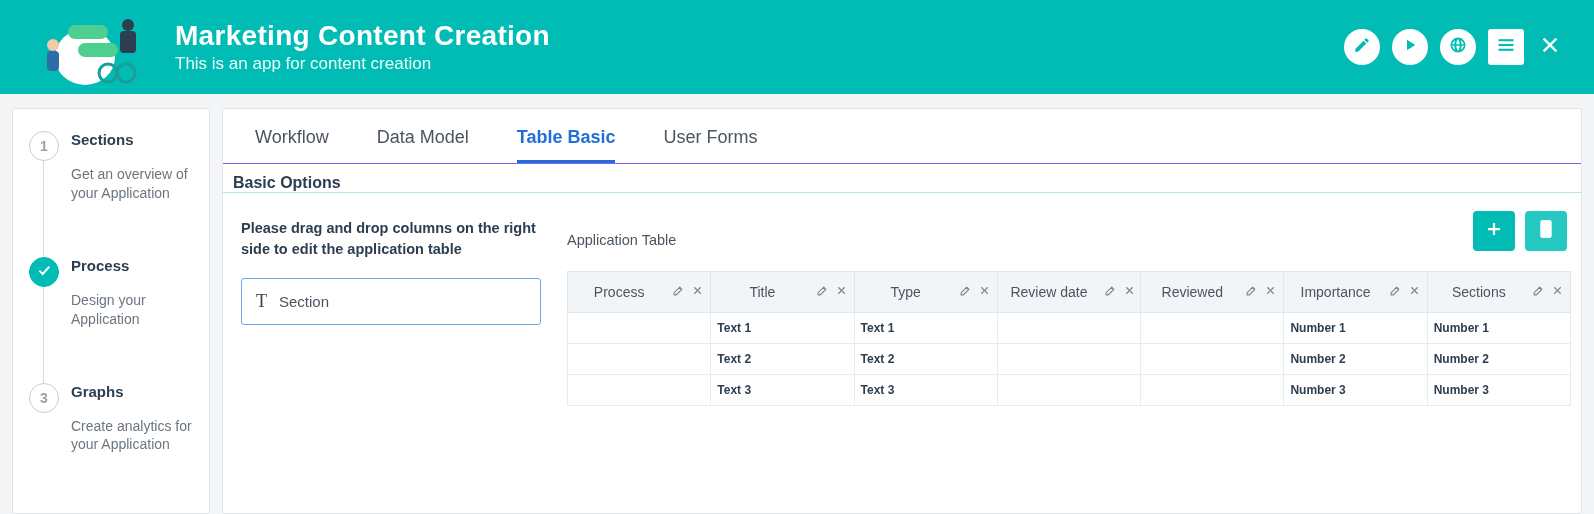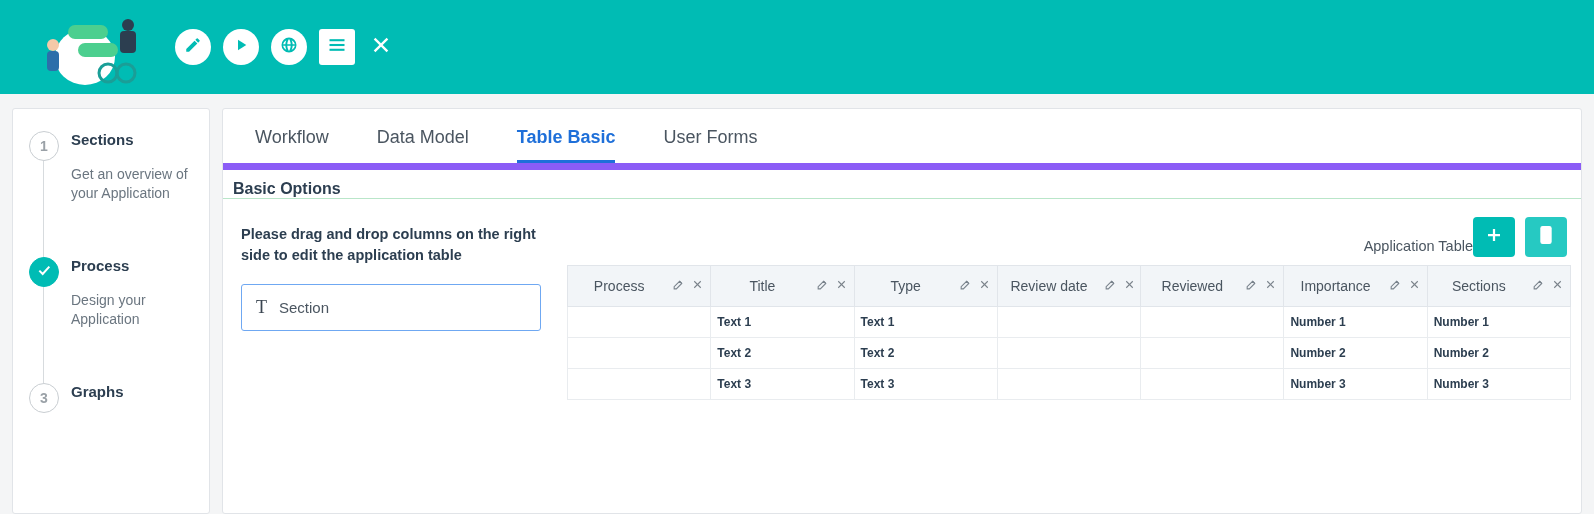--- a/index.html
+++ b/index.html
@@ -136,21 +136,21 @@
     border: 1px solid #e1e4e8;
     border-radius: 3px;
     padding: 0;
     overflow: hidden;
   }
 
   
   .tabs {
     display: flex;
     padding-left: 32px;
-    border-bottom: 7px solid #8b5cf6;
+    border-bottom: 1px solid #8b5cf6;
   }
   .tab {
     padding: 18px 0 12px 0;
     margin-right: 48px;
     font-size: 18px;
     color: #4a5560;
     cursor: pointer;
     border-bottom: 3px solid transparent;
   }
   .tab.active {
@@ -198,22 +198,22 @@
     font-family: Georgia, serif;
     font-size: 18px;
     color: #3a4550;
   }
 
   
   .table-area { flex: 1; }
   .table-header-row {
     display: flex;
     align-items: center;
-    justify-content: flex-end;
-    margin-bottom: 8px;
+    justify-content: space-between;
+    margin-bottom: 20px;
   }
   .table-title {
     font-size: 14.5px;
     color: #4a5560;
     padding-top: 18px;
   }
   .table-actions {
     display: flex;
     gap: 10px;
     margin-right: 4px;
@@ -279,20 +279,24 @@
       <rect x="48" y="18" width="40" height="14" rx="7" fill="#4ccf8f"></rect>
       <rect x="58" y="36" width="40" height="14" rx="7" fill="#4ccf8f"></rect>
       <circle cx="33" cy="38" r="6" fill="#f4c9a8"></circle>
       <rect x="27" y="44" width="12" height="20" rx="4" fill="#2c6eaa"></rect>
       <circle cx="108" cy="18" r="6" fill="#2c3e50"></circle>
       <rect x="100" y="24" width="16" height="22" rx="4" fill="#2c3e50"></rect>
       <circle cx="88" cy="66" r="9" fill="none" stroke="#1a9e97" stroke-width="3"></circle>
       <circle cx="106" cy="66" r="9" fill="none" stroke="#1a9e97" stroke-width="3"></circle>
     </svg>
   </div>
+  <div class="header-titles">
+    <div class="app-title">Marketing Content Creation</div>
+    <div class="app-subtitle">This is an app for content creation</div>
+  </div>
   <div class="header-actions">
     <div class="circle-btn">
       <span>
         <svg width="18" height="18" viewBox="0 0 24 24">
             <path d="M3 17.25V21h3.75L17.81 9.94l-3.75-3.75L3 17.25zM20.71 7.04a1 1 0 0 0 0-1.41l-2.34-2.34a1 1 0 0 0-1.41 0l-1.83 1.83 3.75 3.75 1.83-1.83z"></path>
           </svg>
       </span>
     </div>
     <div class="circle-btn">
       <span>
@@ -348,20 +352,21 @@
       </div>
       <div class="step-text">
         <div class="step-title">Process</div>
         <div class="step-desc">Design your Application</div>
       </div>
     </div>
     <div class="step">
       <div class="step-bullet">3</div>
       <div class="step-text">
         <div class="step-title">Graphs</div>
+        <div class="step-desc">Create analytics for your Application</div>
       </div>
     </div>
   </div>
 
   <div class="content">
 
     <div class="tabs">
       <div class="tab">Workflow</div>
       <div class="tab">Data Model</div>
       <div class="tab active">Table Basic</div>

